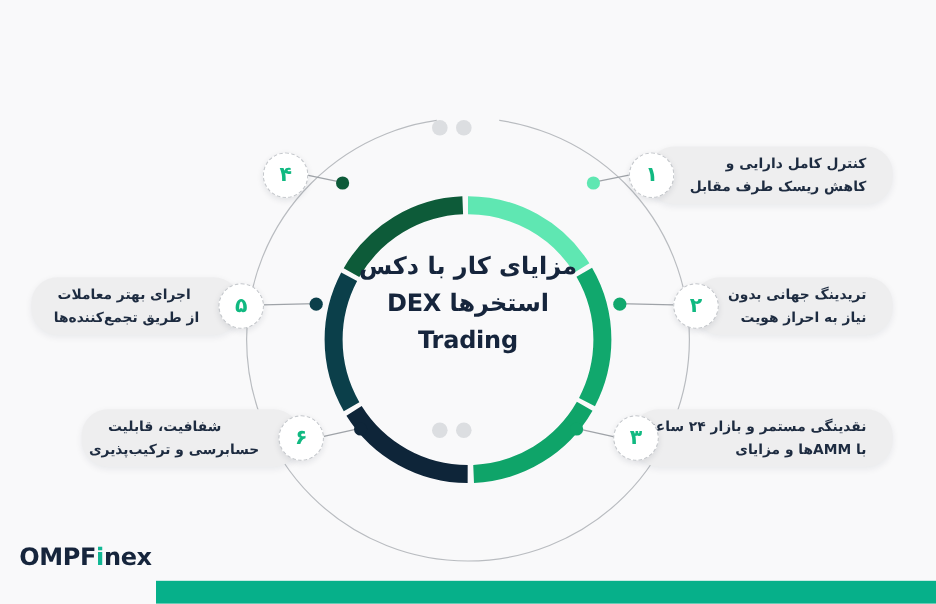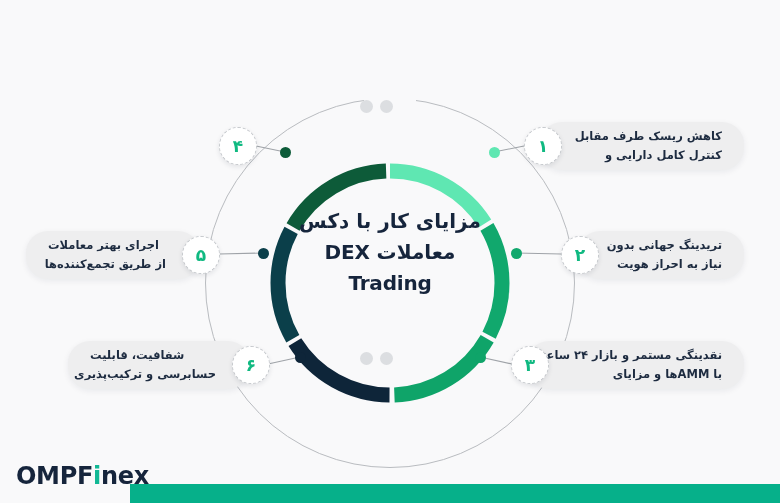--- a/index.html
+++ b/index.html
@@ -107,22 +107,22 @@
 
   
   .footer-bar{
     position:absolute;
     left:130px;top:484px;
     width:650px;height:19px;
     background:#06b08a;
   }
   .logo{
     position:absolute;
-    left:16px;top:462px;
-    font-size:24px;
+    left:16px;top:452px;
+    font-size:20px;
     font-weight:bold;
     color:#16253c;
     letter-spacing:-0.3px;
     direction:ltr;
   }
   .logo .hl{color:#11b894;}
 </style>
 </head>
 <body>
 
@@ -167,35 +167,35 @@
 
         <circle cx="128" cy="128" r="112" stroke="#0b3f4a" stroke-dasharray="113 591" stroke-dashoffset="-469"></circle>
 
         <circle cx="128" cy="128" r="112" stroke="#0d5b39" stroke-dasharray="113 591" stroke-dashoffset="-586"></circle>
       </g>
     </svg>
   </div>
 
   <div class="center-text">
     <span class="l1">مزایای کار با دکس</span>
-    <span class="l2">معاملات DEX Trading</span>
+    <span class="l2">استخرها DEX Trading</span>
   </div>
 
   <div class="hub" style="left:489px;top:147px;background:#5fe7b2;"></div>
   <div class="hub" style="left:511px;top:248px;background:#11a86d;"></div>
   <div class="hub" style="left:475px;top:352px;background:#0fa469;"></div>
   <div class="hub" style="left:280px;top:147px;background:#0d5b39;"></div>
   <div class="hub" style="left:258px;top:248px;background:#0b3f4a;"></div>
   <div class="hub" style="left:295px;top:352px;background:#0e2539;"></div>
 
   <div class="badge" style="left:524px;top:127px;">۱</div>
   <div class="pill right" style="left:540px;top:122px;width:204px;height:48px;">
     <span class="txt">
+      <span class="ln">کنترل کامل دارایی و</span>
       <span class="ln">کاهش ریسک طرف مقابل</span>
-      <span class="ln">کنترل کامل دارایی و</span>
     </span>
   </div>
 
   <div class="badge" style="left:561px;top:236px;">۲</div>
   <div class="pill right" style="left:578px;top:231px;width:166px;height:48px;">
     <span class="txt">
       <span class="ln">تریدینگ جهانی بدون</span>
       <span class="ln">نیاز به احراز هویت</span>
     </span>
   </div>

